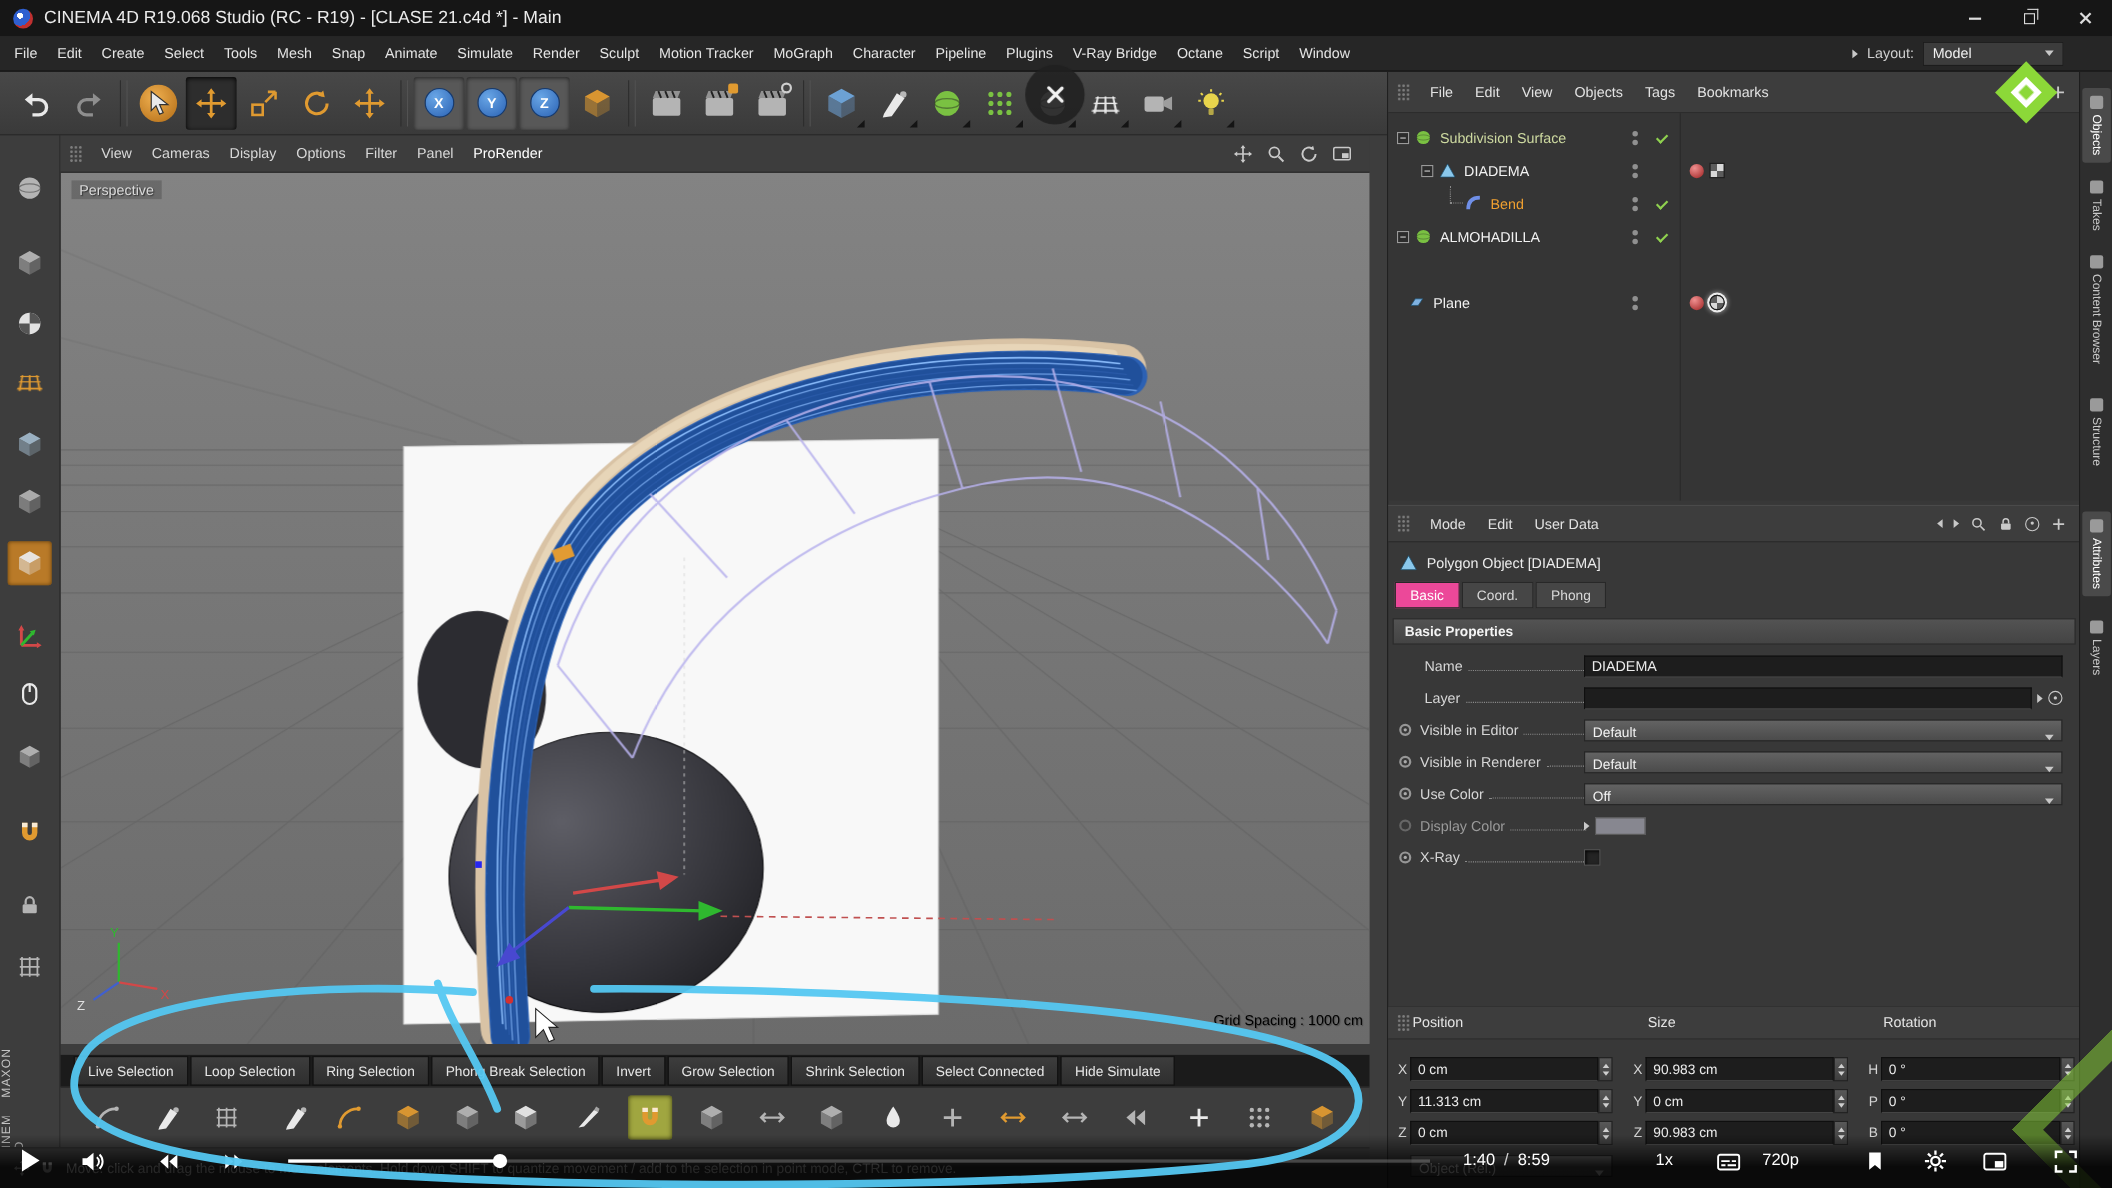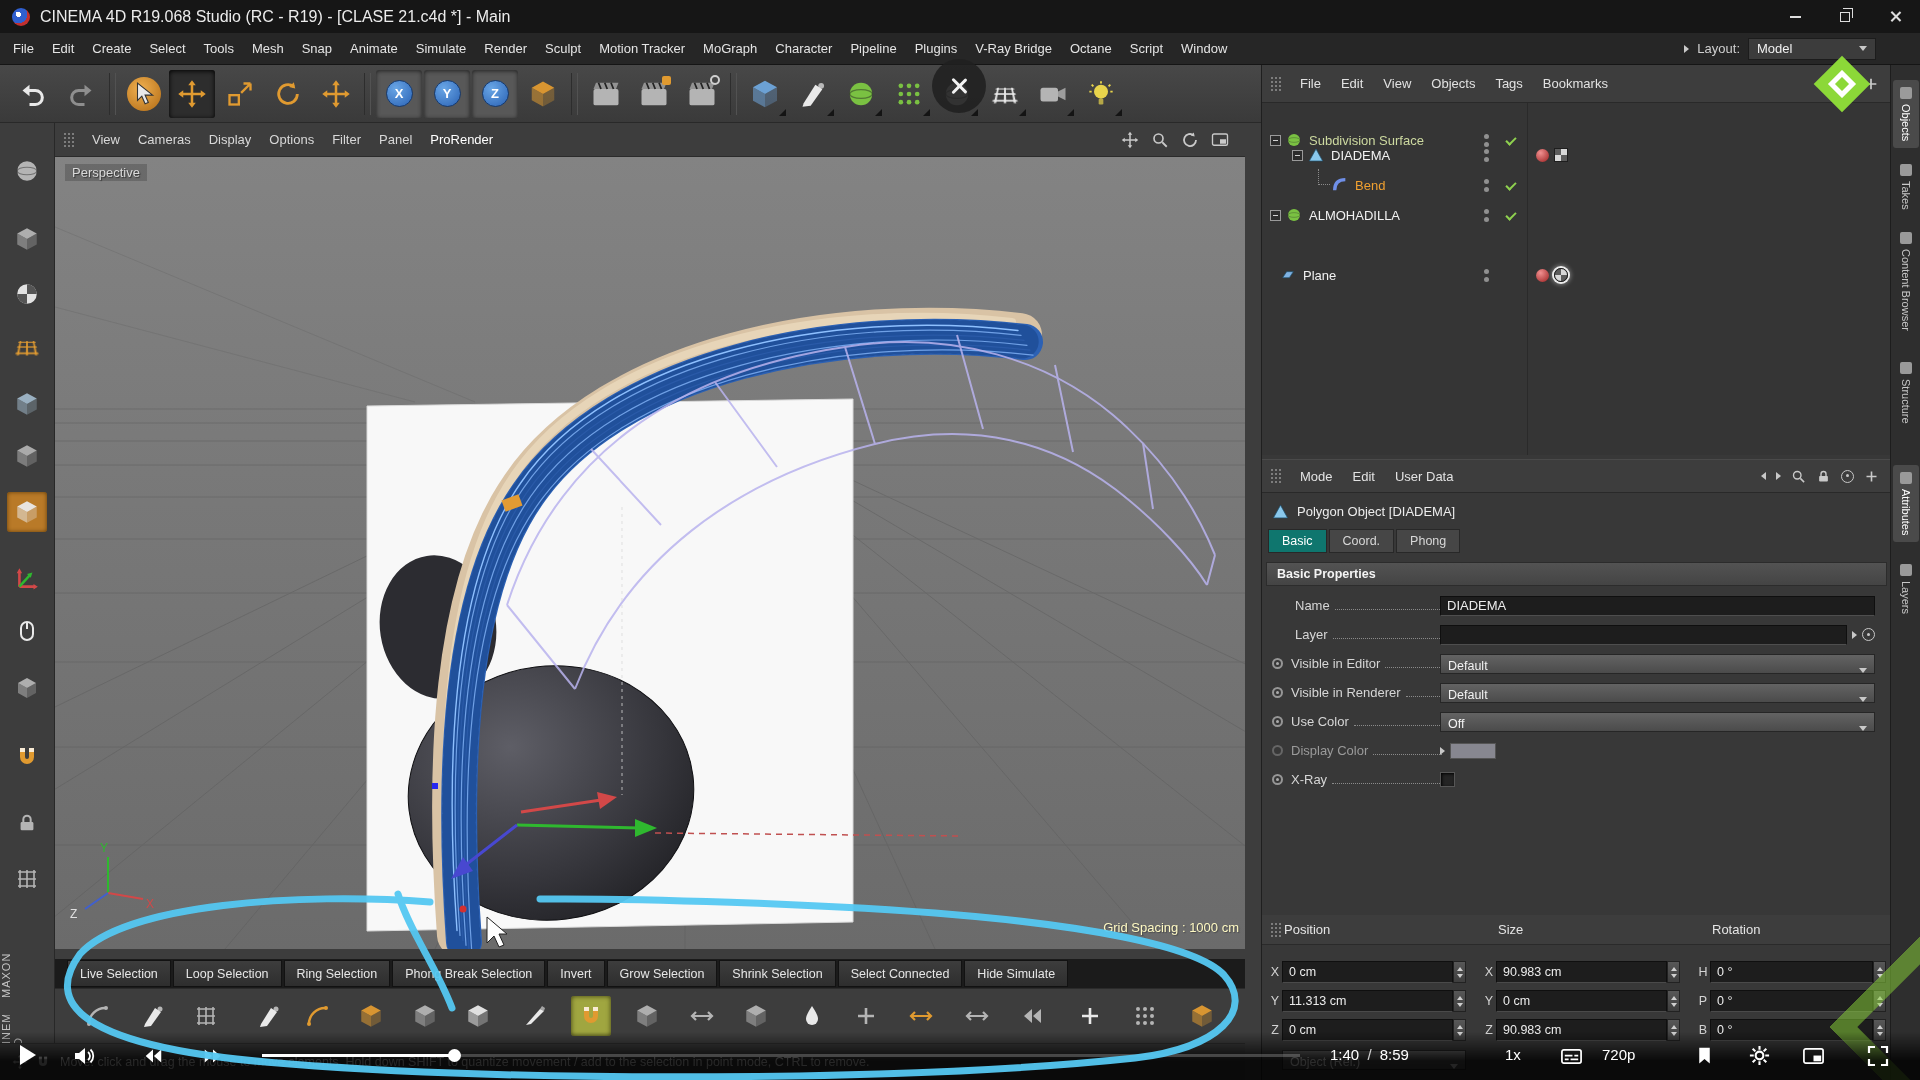--- a/index.html
+++ b/index.html
@@ -45,21 +45,21 @@
 .ltool.sel{background:#b97a28;box-shadow:inset 0 0 4px #5e3a08}
 .vbrand{position:absolute;left:0;width:55px;writing-mode:vertical-rl;transform:rotate(180deg);color:#c4c4c4;font-size:11px;letter-spacing:1px;display:flex;justify-content:center}
 
 #vp-menubar{left:55px;top:123px;width:1190px;height:34px;background:#3d3d3d;border-bottom:1px solid #2b2b2b;display:flex;align-items:center;padding:0 8px;z-index:3}
 .grip{width:12px;height:16px;background-image:radial-gradient(#7d7d7d 1px,transparent 1.3px);background-size:4px 4px;margin-right:8px;flex:none}
 .vmi{padding:0 9px;color:#d8d8d8;font-size:13px;white-space:nowrap}
 .vmi.em{color:#ffffff}
 #vp-menubar-right{margin-left:auto;display:flex;gap:12px;align-items:center;padding-right:8px;color:#c9c9c9}
 #viewport{left:55px;top:157px;width:1190px;height:792px;background:#747474;overflow:hidden;z-index:2}
 .vp-label{position:absolute;left:10px;top:7px;color:#d9d9d9;font-size:13px;background:rgba(50,50,50,.30);padding:1px 7px;text-shadow:1px 1px 1px #333;z-index:3}
-.vp-grid-spacing{position:absolute;right:6px;bottom:14px;color:#fef9c3;font-size:13px;text-shadow:1px 1px 1px #4a4a4a;z-index:3}
+.vp-grid-spacing{position:absolute;right:6px;bottom:14px;color:#000000;font-size:13px;text-shadow:1px 1px 1px #4a4a4a;z-index:3}
 
 #right-panel{left:1261px;top:65px;width:629px;height:1015px;background:#383838;border-left:1px solid #1f1f1f;z-index:4}
 .panelbar{position:absolute;left:0;width:629px;background:#3d3d3d;border-bottom:1px solid #292929;display:flex;align-items:center;padding:0 8px}
 .pmi{padding:0 10px;color:#e2e2e2;font-size:13px;white-space:nowrap}
 .bar-right{margin-left:auto;display:flex;gap:10px;align-items:center;color:#c9c9c9;padding-right:4px}
 #om-tree{position:absolute;left:0;top:38px;width:629px;height:352px;background:#353535}
 .om-row{position:absolute;left:0;width:629px;height:30px;display:flex;align-items:center}
 .exp{width:11px;height:11px;border:1px solid #9a9a9a;background:#2c2c2c;position:relative;flex:none}
 .exp::after{content:"";position:absolute;left:2px;right:2px;top:4px;height:1px;background:#d0d0d0}
 .conn{width:12px;height:16px;border-left:1px dotted #8a8a8a;border-bottom:1px dotted #8a8a8a;margin:-12px 2px 4px 4px;flex:none}
@@ -70,21 +70,21 @@
 .om-check{position:absolute;left:244px;width:10px;height:6px;border-left:2px solid #8fd14f;border-bottom:2px solid #8fd14f;transform:rotate(-45deg)}
 .om-tags{position:absolute;left:274px;display:flex;align-items:center;gap:5px}
 .tag-mat{width:13px;height:13px;border-radius:50%;background:radial-gradient(circle at 35% 30%,#f09090,#9c1f1f)}
 .tag-tex{width:14px;height:14px;border:1px solid #1e1e1e;background:conic-gradient(#d8d8d8 0 90deg,#5c5c5c 90deg 180deg,#d8d8d8 180deg 270deg,#5c5c5c 270deg)}
 .tag-hl{box-shadow:0 0 0 2px #ececec,0 0 4px 3px rgba(255,255,255,.35);border-radius:50%}
 #om-colsep{position:absolute;left:265px;top:38px;width:1px;height:352px;background:#2a2a2a}
 
 #am-objline{position:absolute;left:0;top:431px;width:629px;height:30px;display:flex;align-items:center;padding:0 10px;color:#ececec}
 #am-tabs{position:absolute;left:6px;top:464px;display:flex;gap:2px}
 .atab{padding:4px 13px;background:#464646;border:1px solid #282828;color:#d8d8d8;font-size:12.5px}
-.atab.active{background:#0f766e;color:#fff}
+.atab.active{background:#ec4899;color:#fff}
 #am-section{position:absolute;left:4px;top:497px;width:621px;height:24px;background:linear-gradient(#535353,#444444);border:1px solid #2c2c2c;display:flex;align-items:center;padding:0 10px;font-weight:bold;color:#f4f4f4;font-size:12.5px}
 .am-row{position:absolute;left:0;width:629px;height:29px;display:flex;align-items:center}
 .gutter{width:10px;flex:none}
 .kf{width:11px;height:11px;border:2px solid #969696;border-radius:50%;position:relative;flex:none}
 .kf.dim{border-color:#666}
 .kf.dot::after{content:"";position:absolute;left:2.2px;top:2.2px;width:3px;height:3px;border-radius:50%;background:#aaa}
 .labelbox{display:flex;align-items:center;width:156px;margin-left:8px;flex:none}
 .am-label{color:#d6d6d6;font-size:13px;white-space:nowrap}
 .leader{flex:1;border-bottom:1px dotted #8a8a8a;height:9px;margin:0 5px}
 .am-ctrl{position:absolute;left:178px;right:16px;height:20px;display:flex;align-items:center;gap:5px}
@@ -642,21 +642,21 @@
       <svg width="16" height="16">
           <use href="#s-search"></use>
         </svg>
       <svg width="16" height="16">
           <use href="#s-plus"></use>
         </svg>
     </div>
   </div>
 
   <div id="om-tree">
-    <div class="om-row" style="top:22px">
+    <div class="om-row" style="top:7px">
       <span style="width:8px"></span>
         <i class="exp"></i>
       <svg width="16" height="16" class="c-green" style="margin-left:5px">
           <use href="#s-sphere"></use>
         </svg>
       <span class="om-label lbl-green">Subdivision Surface</span>
       <div class="vdots">
           <i></i>
           <i></i>
         </div>

